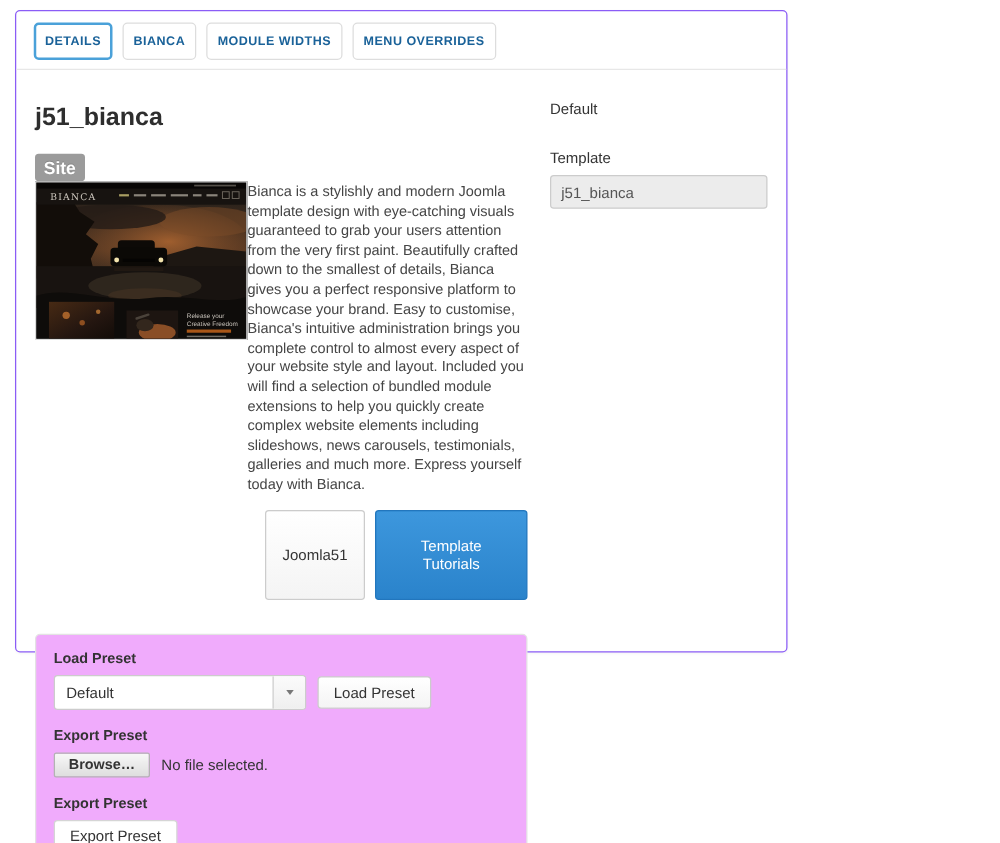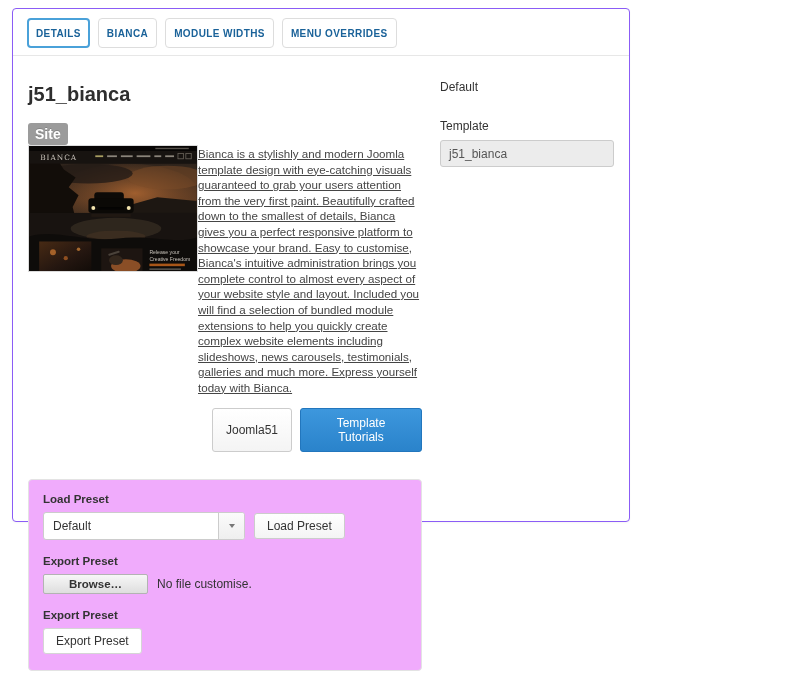--- a/index.html
+++ b/index.html
@@ -29,25 +29,25 @@
   h1.page-title { font-size: 20px; font-weight: bold; color: #2e2e2e; margin-top: 13px; }
   .badge {
     display: inline-block; margin-top: 17px; background: #9b9b9b; color: #fff;
     font-size: 14px; font-weight: bold; padding: 3px 7px 3px; border-radius: 3px;
     text-shadow: 0 -1px 0 rgba(0,0,0,0.15);
   }
   .media-row { display: flex; }
   .thumb { flex: 0 0 170px; width: 170px; height: 127px; border: 1px solid #dcdcdc;
     background: #111; overflow: hidden; }
   .thumb svg { display: block; }
-  .desc { font-size: 11.6px; line-height: 15.6px; color: #454545; padding-top: 1px; text-decoration: underline; }
+  .desc { font-size: 11.6px; line-height: 15.6px; color: #454545; padding-top: 1px; }
   .btn-row { margin-left: 184px; margin-top: 12px; display: flex; gap: 8px; }
   .btn {
     display: inline-block; font-size: 12px; color: #333; background: #fff;
-    border: 1px solid #ccc; border-radius: 3px; padding: 7px 13px; cursor: pointer;
+    border: 1px solid #ccc; border-radius: 3px; padding: 21px 13px; cursor: pointer;
     background-image: linear-gradient(#ffffff, #f4f4f4);
   }
   .btn-primary {
     color: #fff; background: #2d8cd6; border-color: #2276bd;
     background-image: linear-gradient(#3d97dd, #2a83cb);
   }
   
   .field-label { font-size: 12px; color: #333; margin-bottom: 7px; }
   .select {
     display: flex; align-items: center; height: 28px; background: #fff;
@@ -72,21 +72,21 @@
   .preset-panel {
     margin-top: 27px; background: #f0abfc; border: 1px solid #e3e3e3;
     border-radius: 4px; padding: 13px 14px 16px; width: 100%; max-width: 558px;
   }
   .preset-label { font-size: 11.5px; font-weight: bold; color: #333; margin-bottom: 7px; }
   .preset-row { display: flex; gap: 9px; align-items: center; margin-bottom: 15px; }
   .preset-select { width: 202px; background: #fff; }
   .btn-secondary { padding: 5px 12px; }
   .file-row { display: flex; align-items: center; gap: 9px; margin-bottom: 15px; }
   .btn-browse {
-    font-size: 11.5px; font-weight: bold; color: #333; padding: 3px 25px;
+    font-size: 11.5px; font-weight: bold; color: #333; padding: 3px 11px;
     border: 1px solid #b3b3b3; border-radius: 2px;
     background: linear-gradient(#f7f7f7, #dedede); cursor: pointer;
   }
   .file-status { font-size: 12px; color: #333; }
   .btn-export { padding: 5px 12px; background-image: none; border-color: #d5d5d5; }
 </style>
 </head>
 <body>
 
 <div class="panel">
@@ -194,21 +194,21 @@
             <span class="sel-caret">
                 <span class="caret"></span>
               </span>
           </div>
           <button class="btn btn-secondary">Load Preset</button>
         </div>
 
         <div class="preset-label">Export Preset</div>
         <div class="file-row">
           <button class="btn-browse">Browse…</button>
-          <span class="file-status">No file customise.</span>
+          <span class="file-status">No file selected.</span>
         </div>
 
         <div class="preset-label">Export Preset</div>
         <button class="btn btn-export">Export Preset</button>
       </div>
     </div>
 
     <div class="col-right">
       <div class="field-label">Default</div>
       <div class="spacer-18"></div>

